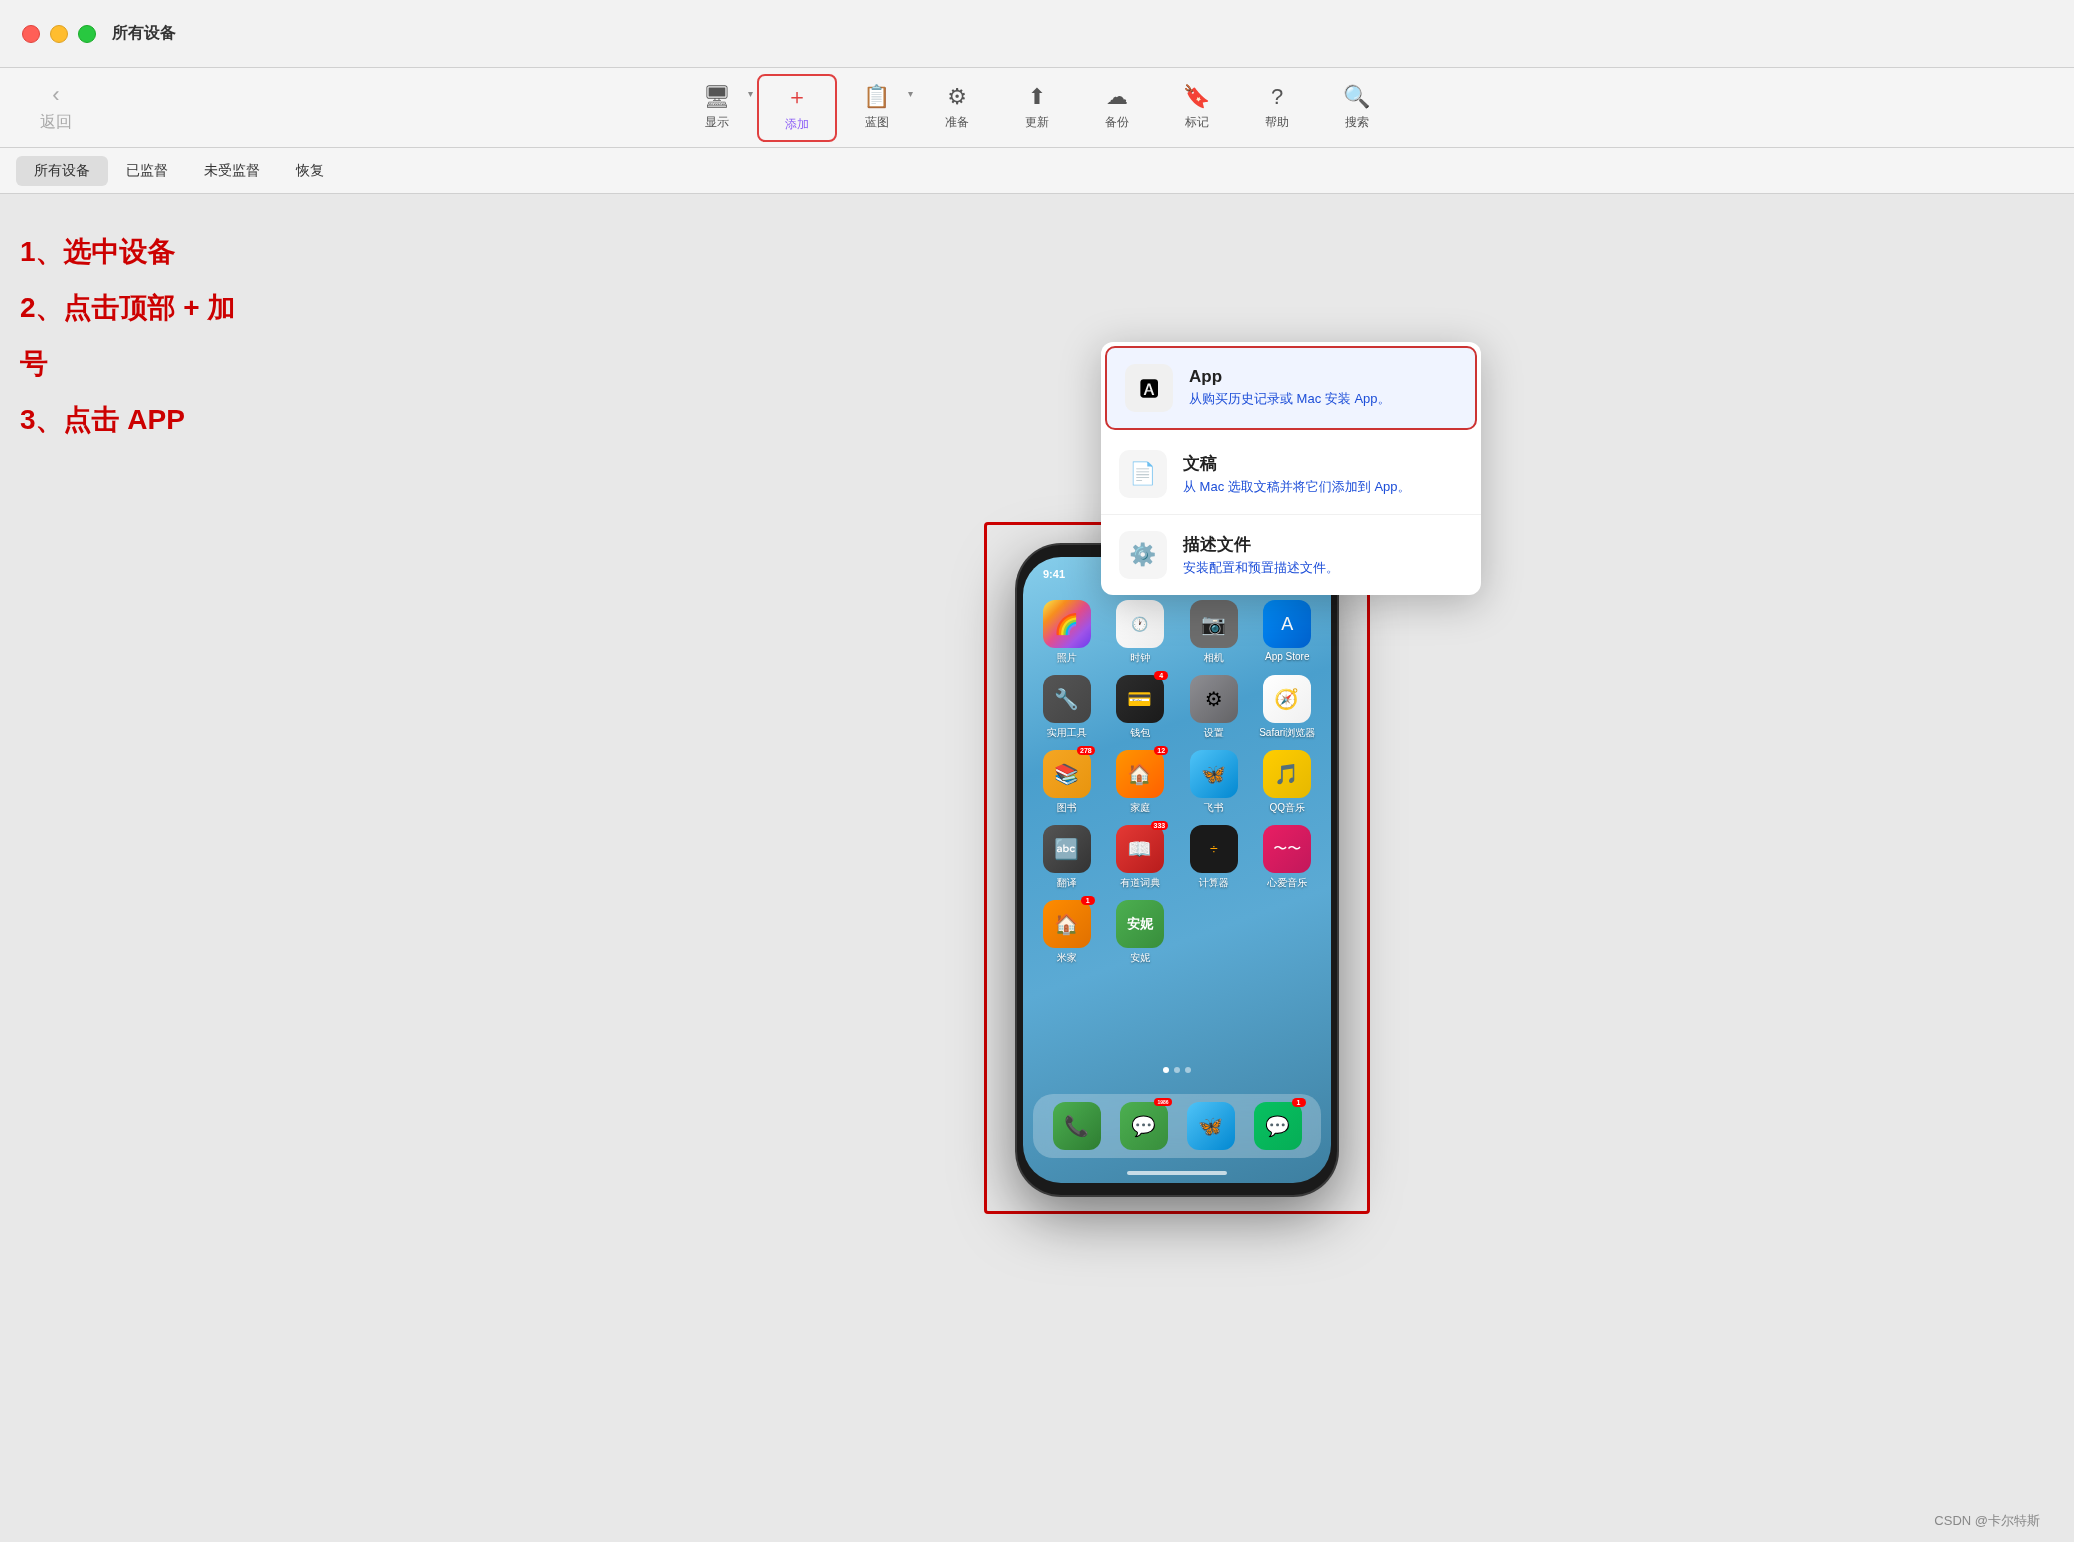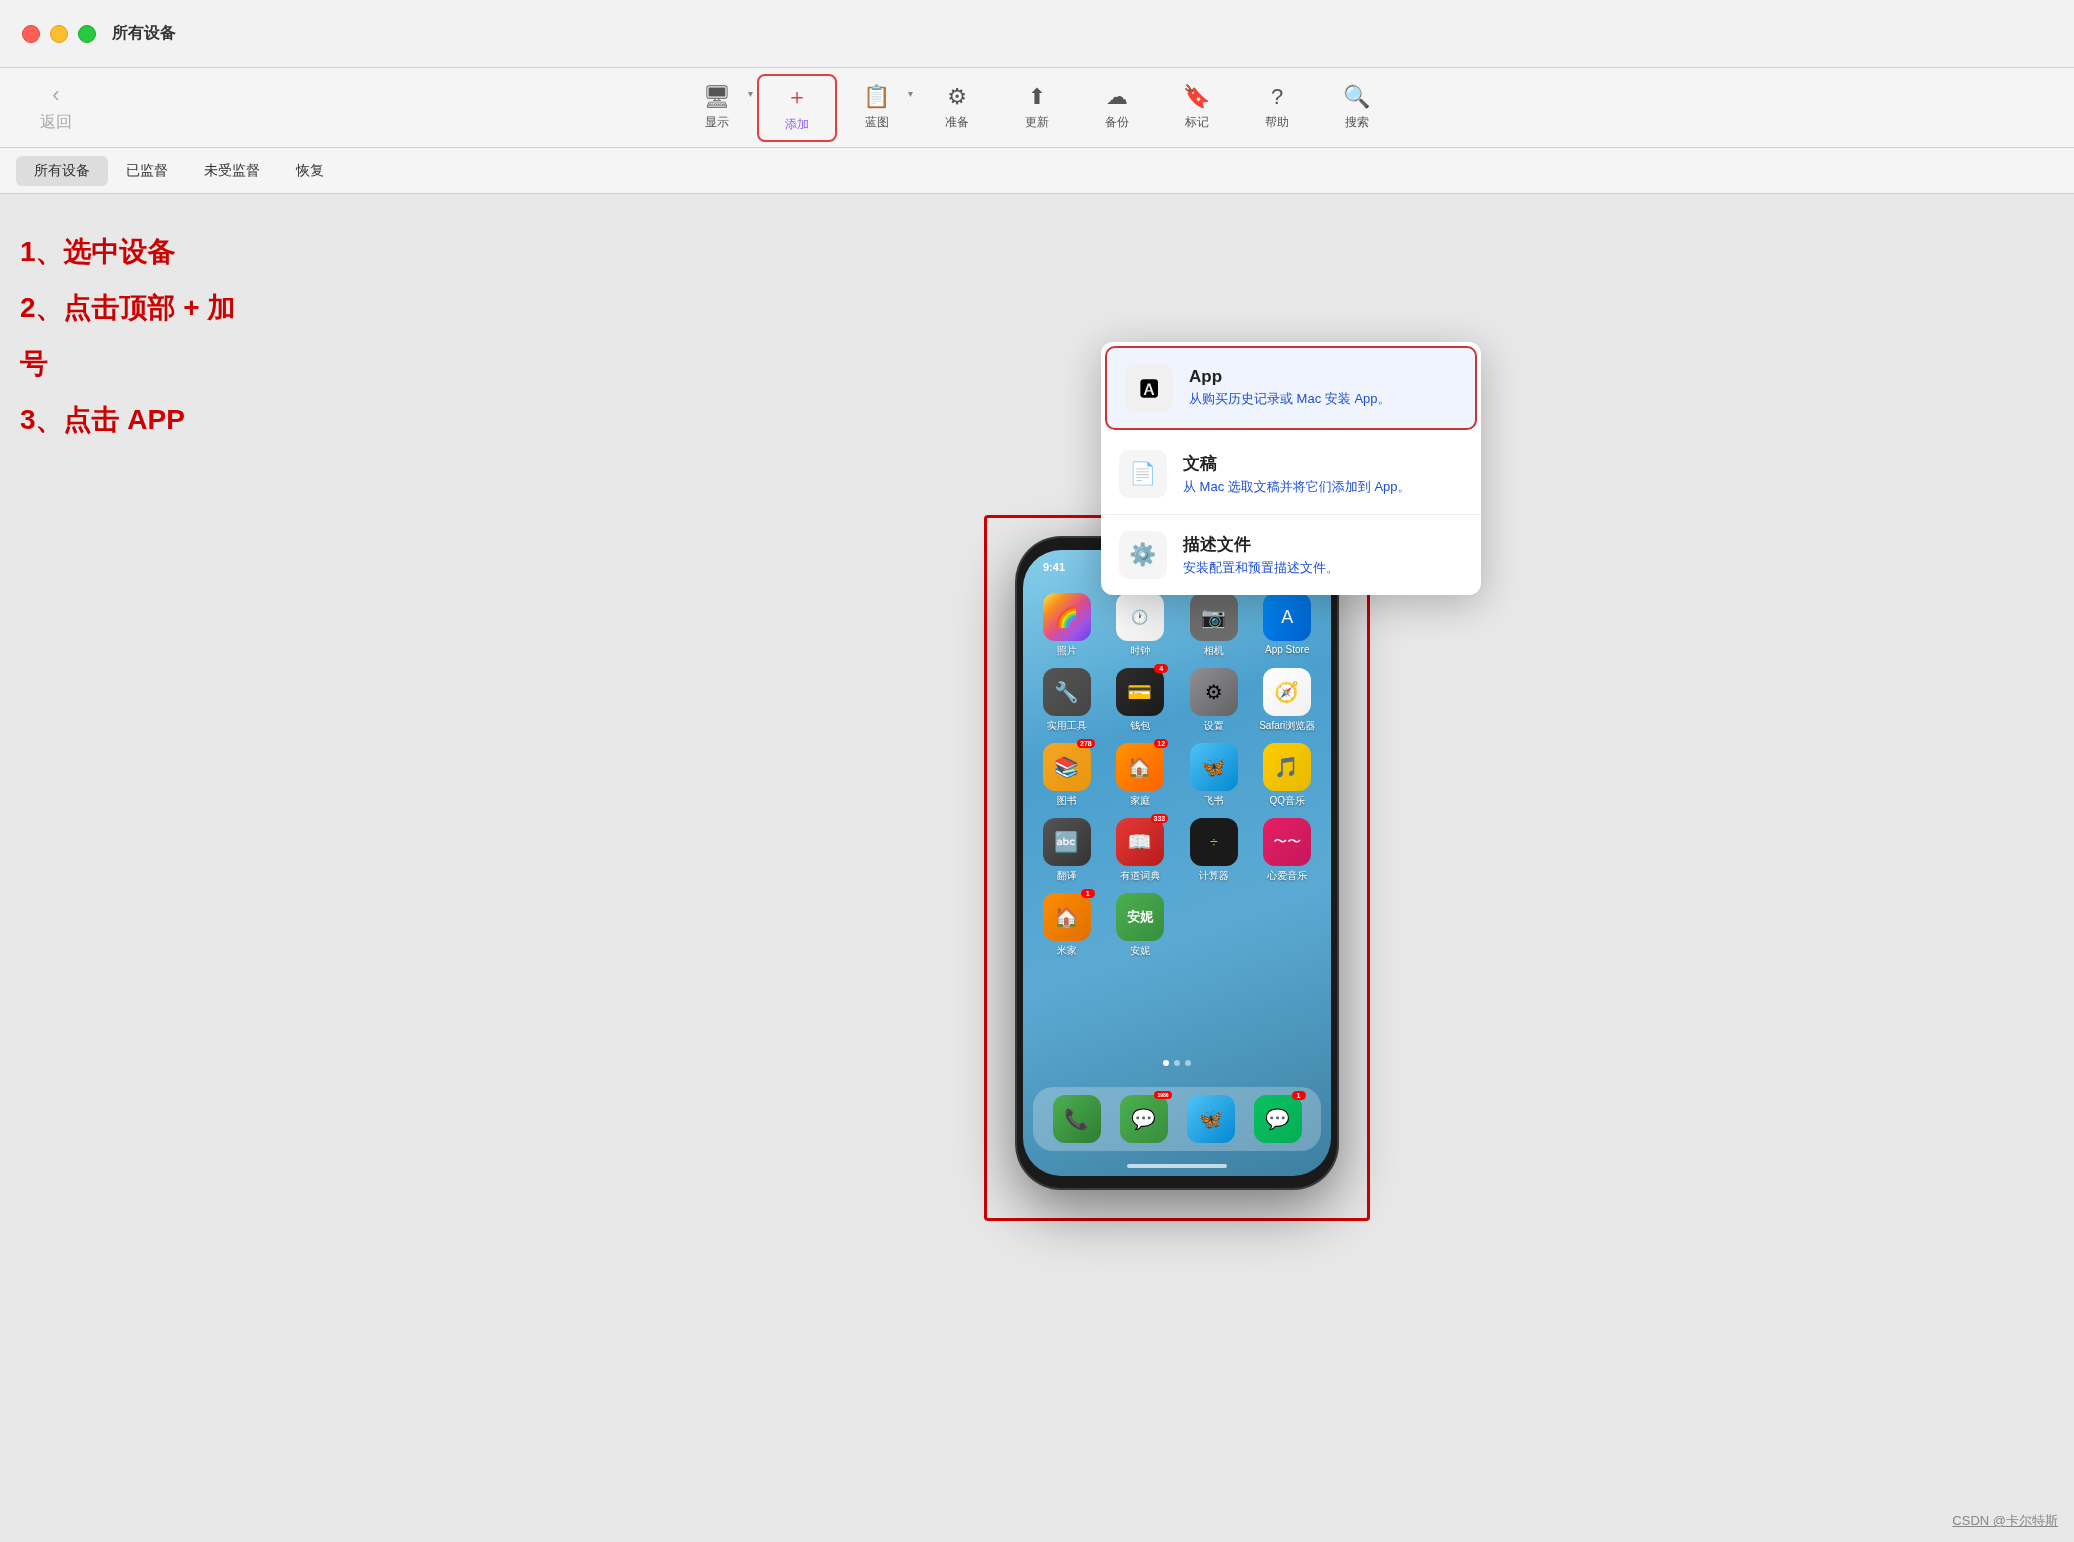--- a/index.html
+++ b/index.html
@@ -168,21 +168,21 @@
       align-items: center;
       justify-content: center;
       padding: 20px;
       position: relative;
     }
 
     
     .red-border-box {
       border: 3px solid #cc0000;
       border-radius: 4px;
-      padding: 20px 30px 30px 30px;
+      padding: 20px 30px 16px 30px;
       display: flex;
       align-items: flex-start;
       justify-content: center;
       position: relative;
     }
 
     
     .iphone {
       width: 320px;
       height: 650px;
@@ -422,24 +422,23 @@
     .dropdown-item-desc {
       font-size: 13px;
       color: #1d4ed8;
       line-height: 1.4;
     }
 
     
     .watermark {
       position: absolute;
       bottom: 12px;
-      right: 16px;
+      right: 34px;
       font-size: 13px;
       color: #888;
-      text-decoration: underline;
     }
   </style>
 </head>
 <body>
 
 <div class="titlebar">
   <div class="traffic-lights">
     <div class="traffic-light tl-red"></div>
     <div class="traffic-light tl-yellow"></div>
     <div class="traffic-light tl-green"></div>

